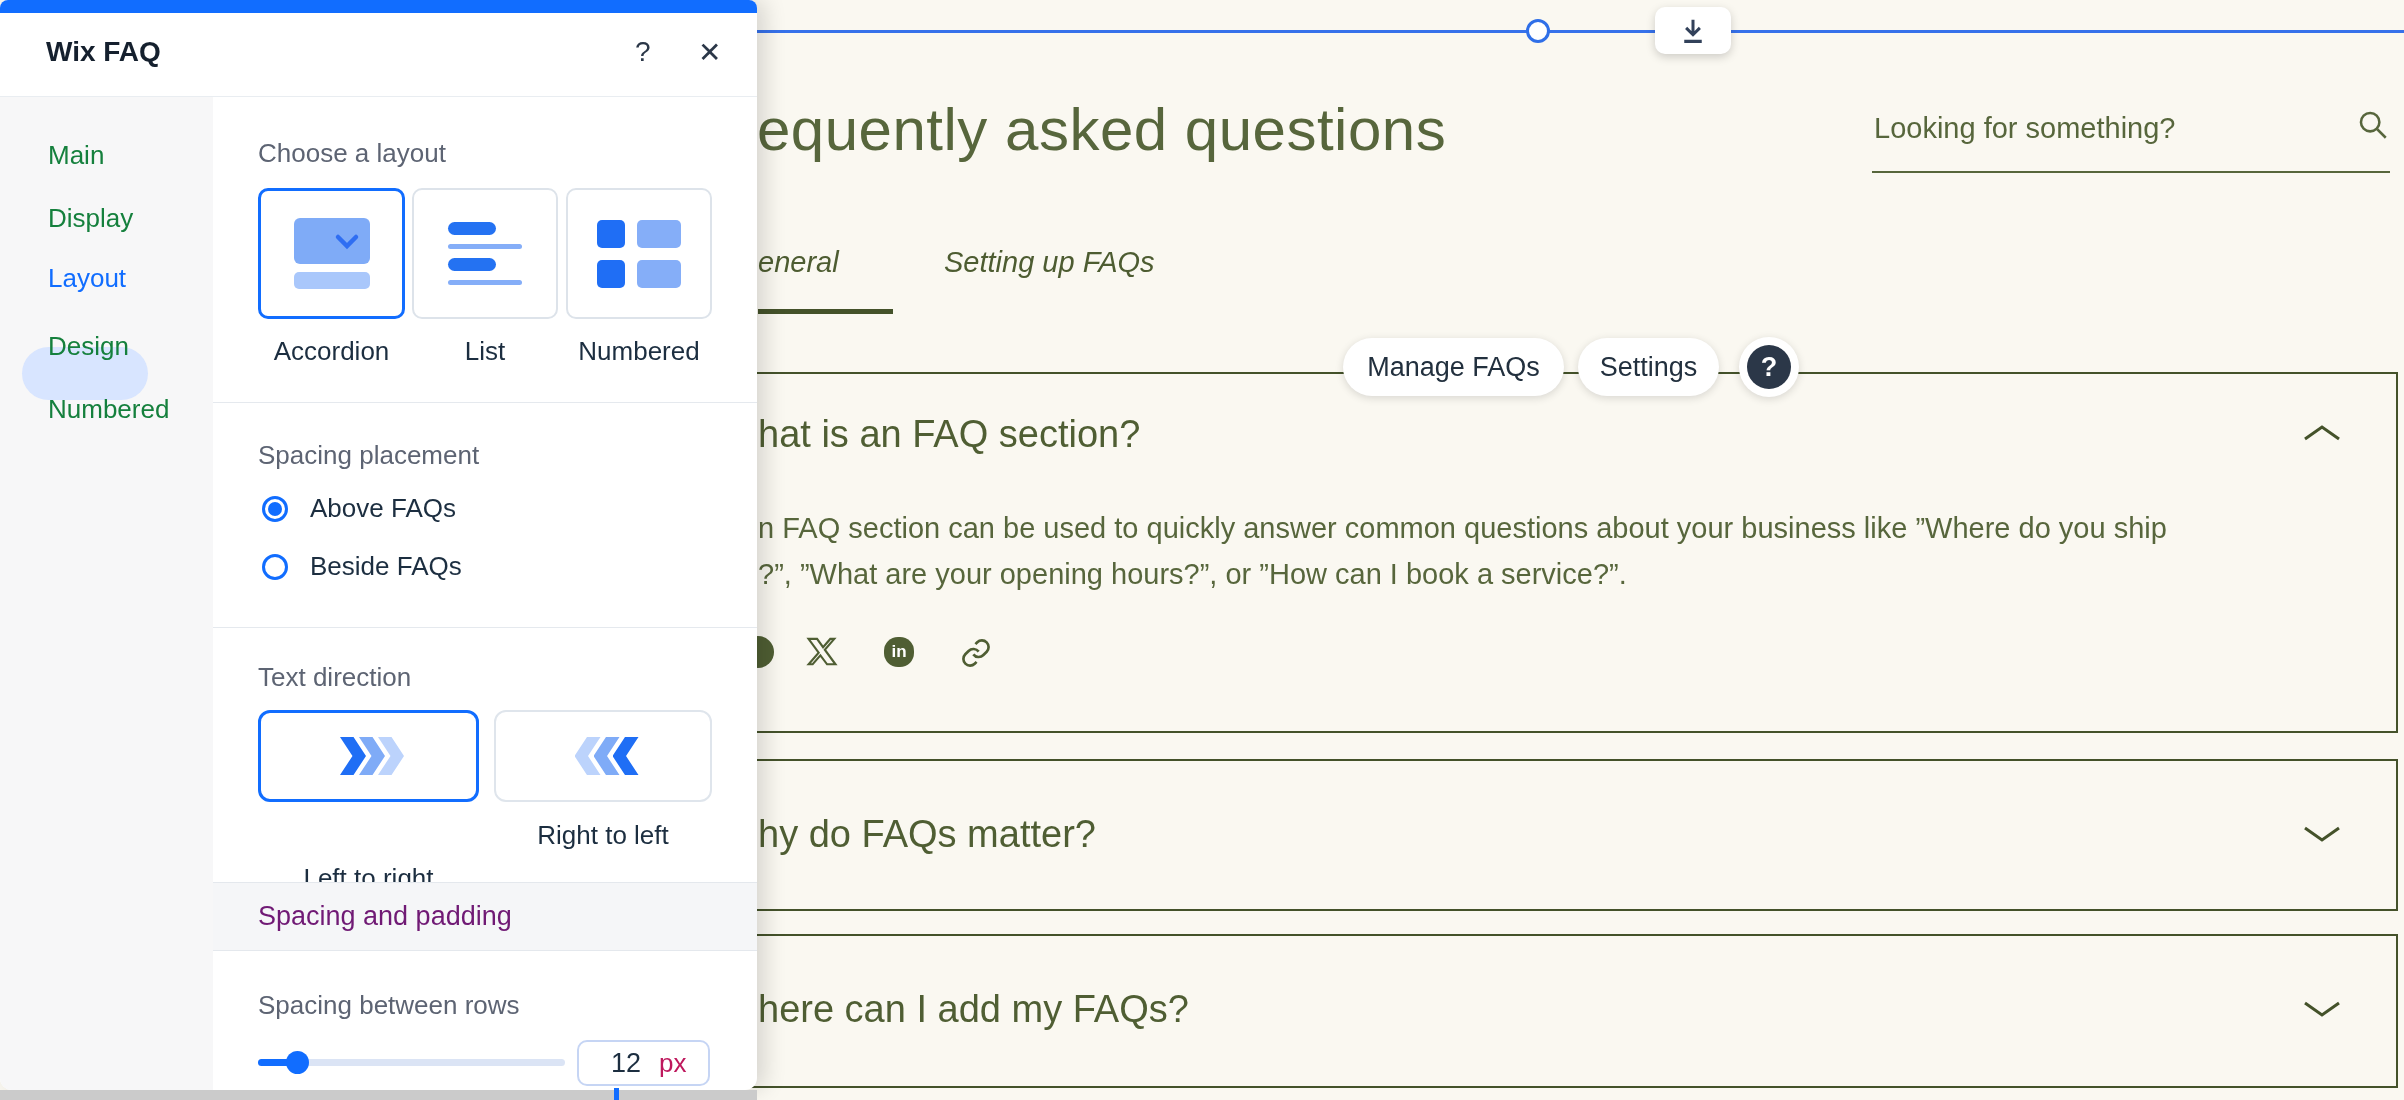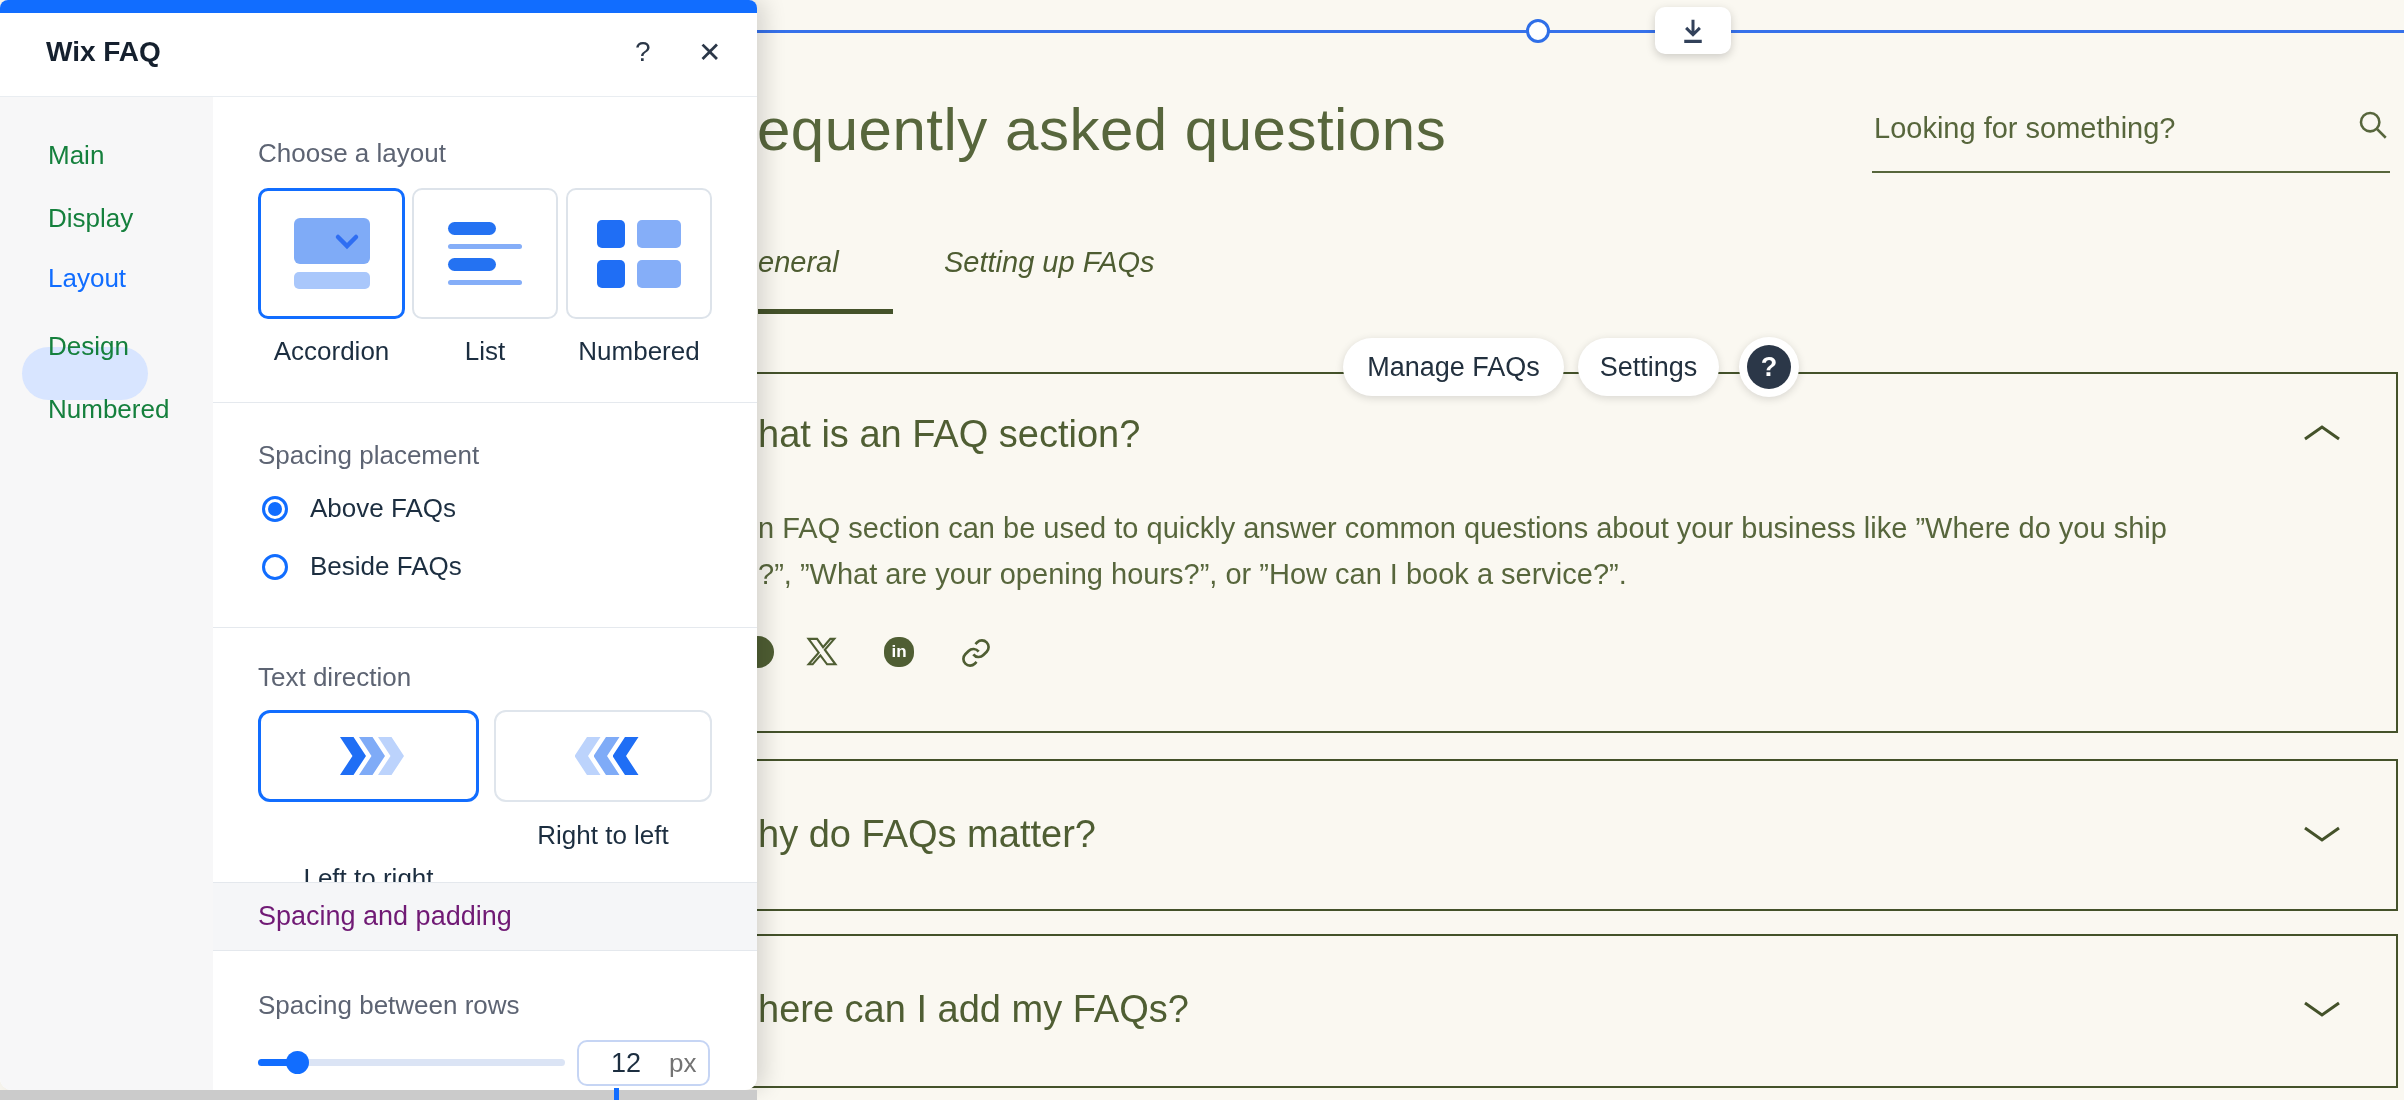--- a/index.html
+++ b/index.html
@@ -85,21 +85,21 @@
         display:flex;align-items:center;}
   .band span{margin-left:45px;font-size:27px;color:#701a75;}
 
   .slider-track{position:absolute;left:258px;top:1059px;width:307px;height:7px;border-radius:4px;background:#dbe4f5;}
   .slider-fill{position:absolute;left:0;top:0;width:42px;height:7px;border-radius:4px;background:#116dff;}
   .slider-thumb{position:absolute;left:286px;top:1051px;width:23px;height:23px;border-radius:50%;background:#116dff;}
   .pxinput{position:absolute;left:577px;top:1040px;width:133px;height:46px;border:2px solid #c6d5f4;border-radius:10px;
            box-sizing:border-box;background:#fff;display:flex;align-items:center;}
   .pxinput input{width:62px;border:none;outline:none;background:transparent;text-align:center;
            font-family:inherit;font-size:27px;color:#1c2e40;margin-left:14px;}
-  .pxinput .unit{font-size:26px;color:#737373;margin-left:10px;}
+  .pxinput .unit{font-size:26px;color:#be185d;}
   .bstrip{position:absolute;left:0;top:1090px;width:757px;height:10px;background:#cbcbcb;z-index:11;}
   .btick{position:absolute;left:614px;top:1088px;width:5px;height:12px;background:#116dff;z-index:12;}
 </style>
 </head>
 <body>
 
 <div id="root">
 
   <div class="abs topline"></div>
   <div class="abs marker"></div>

